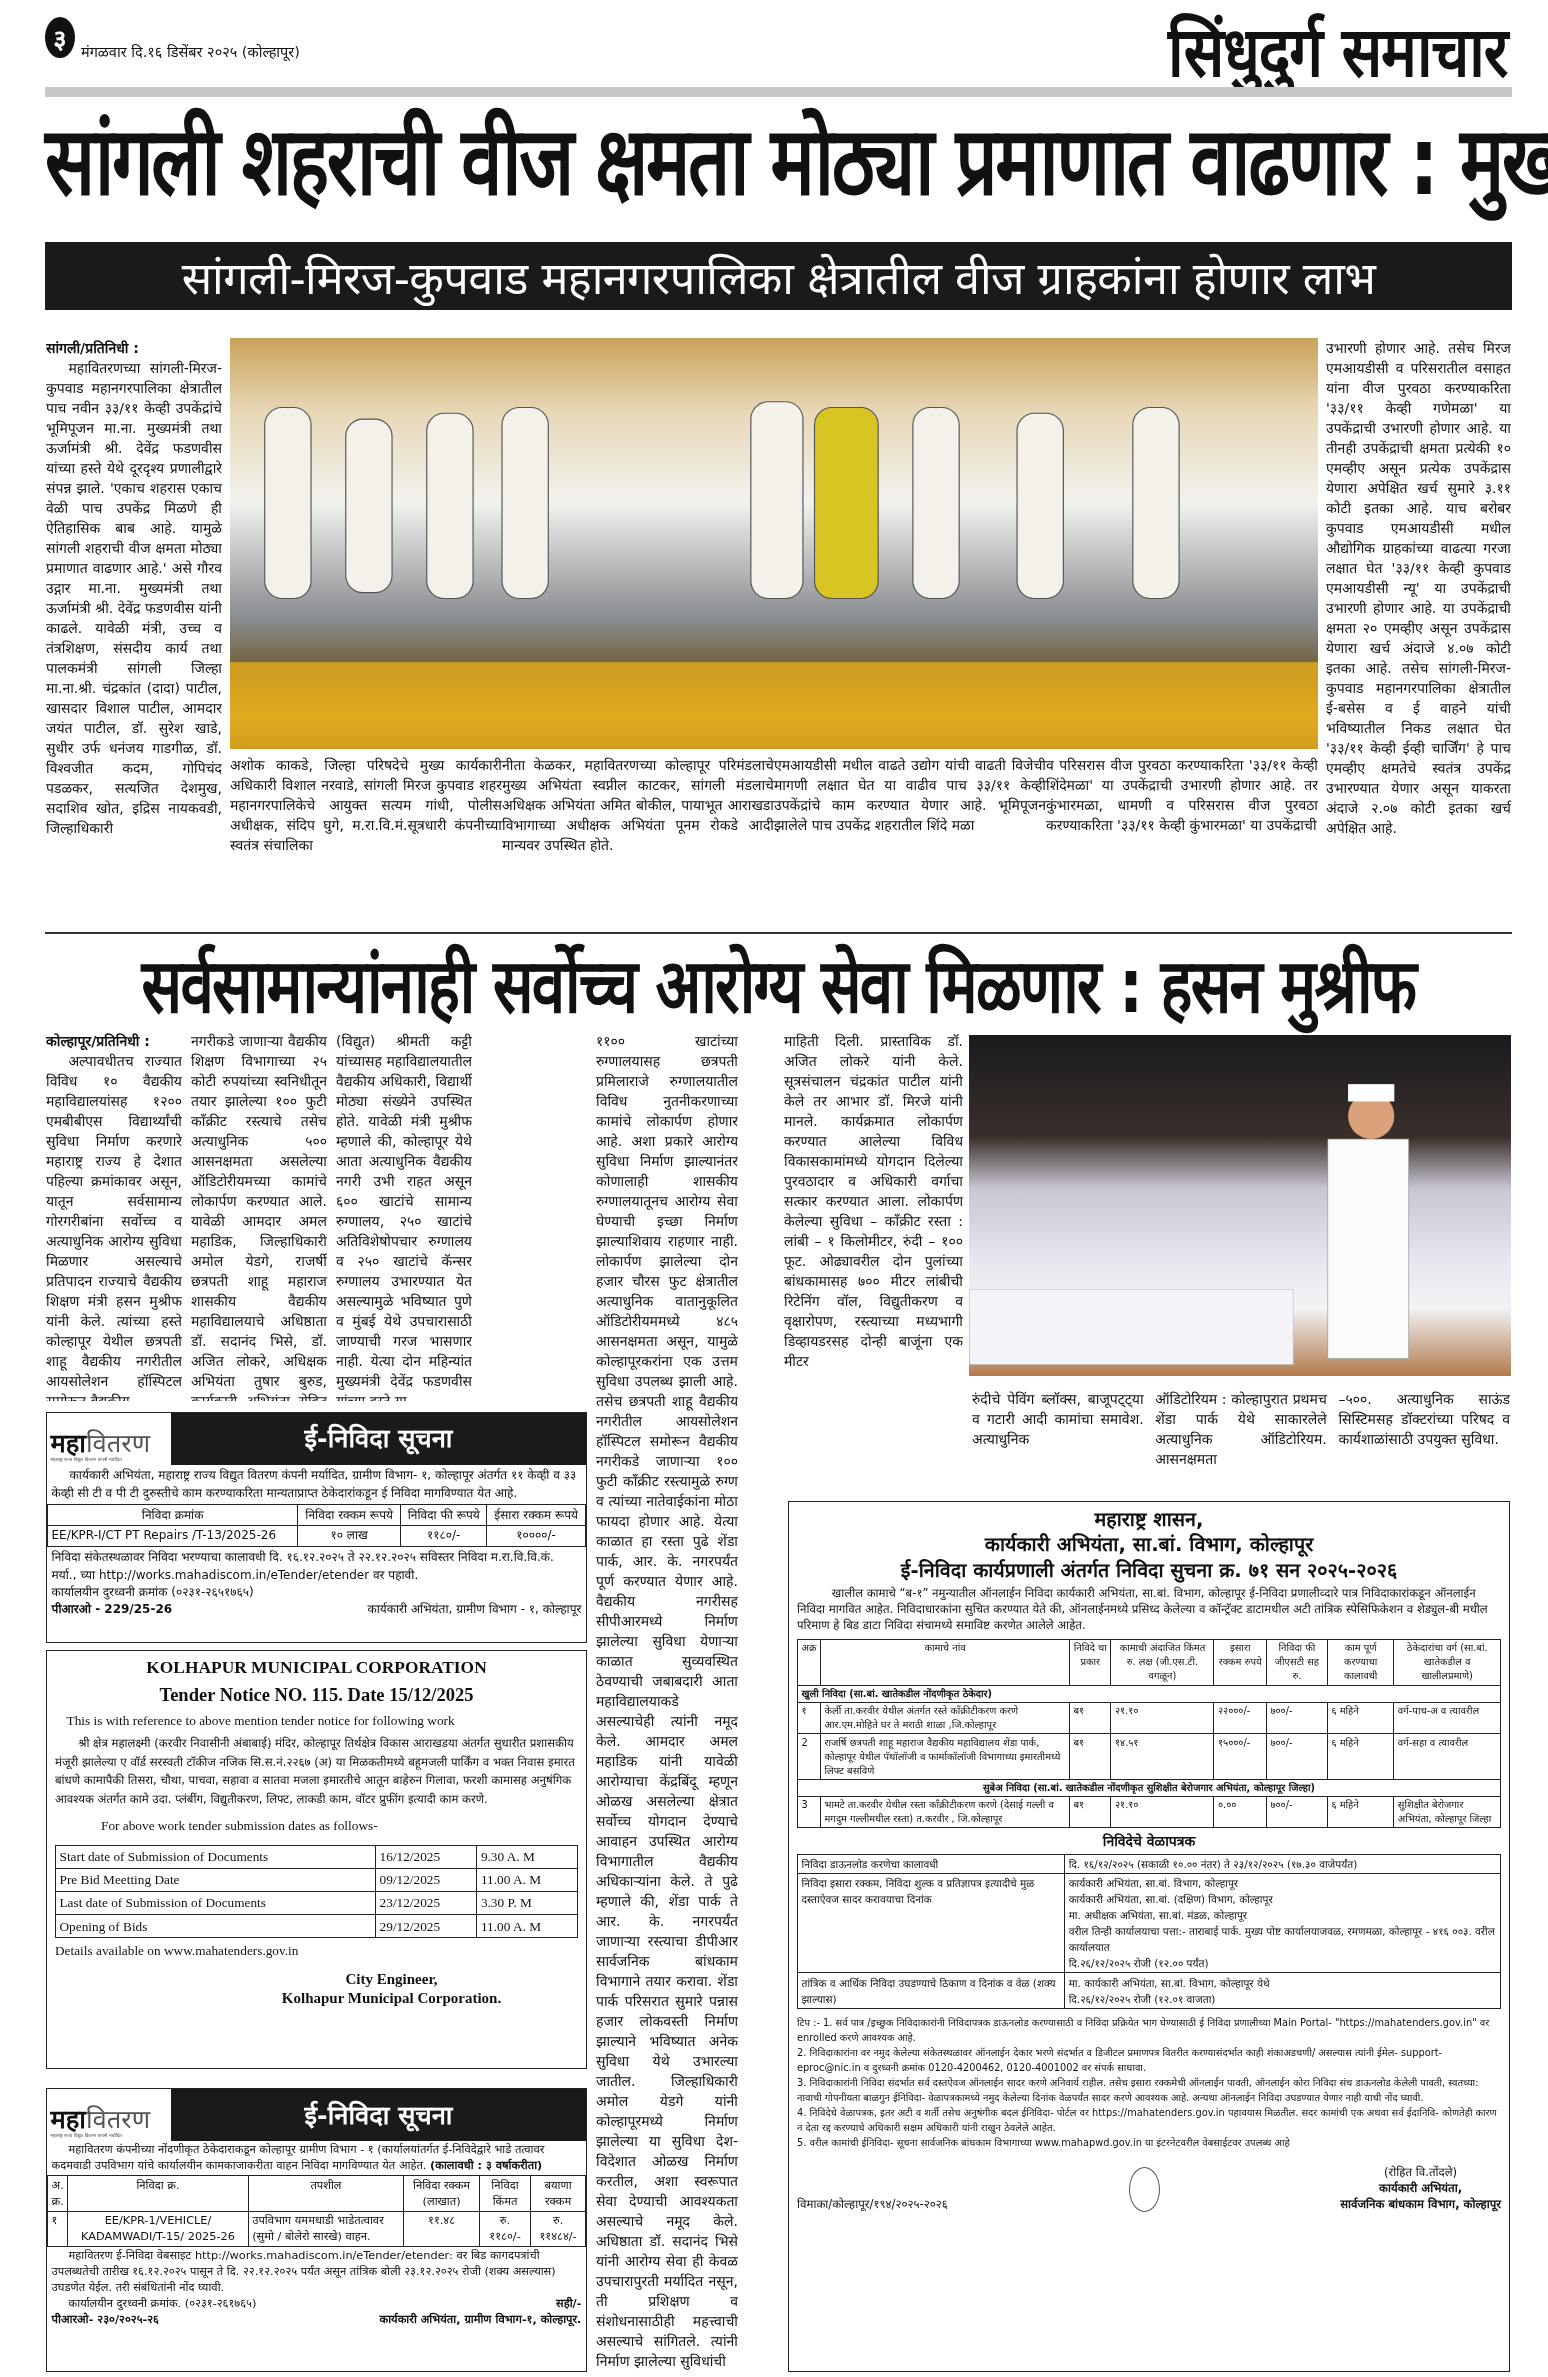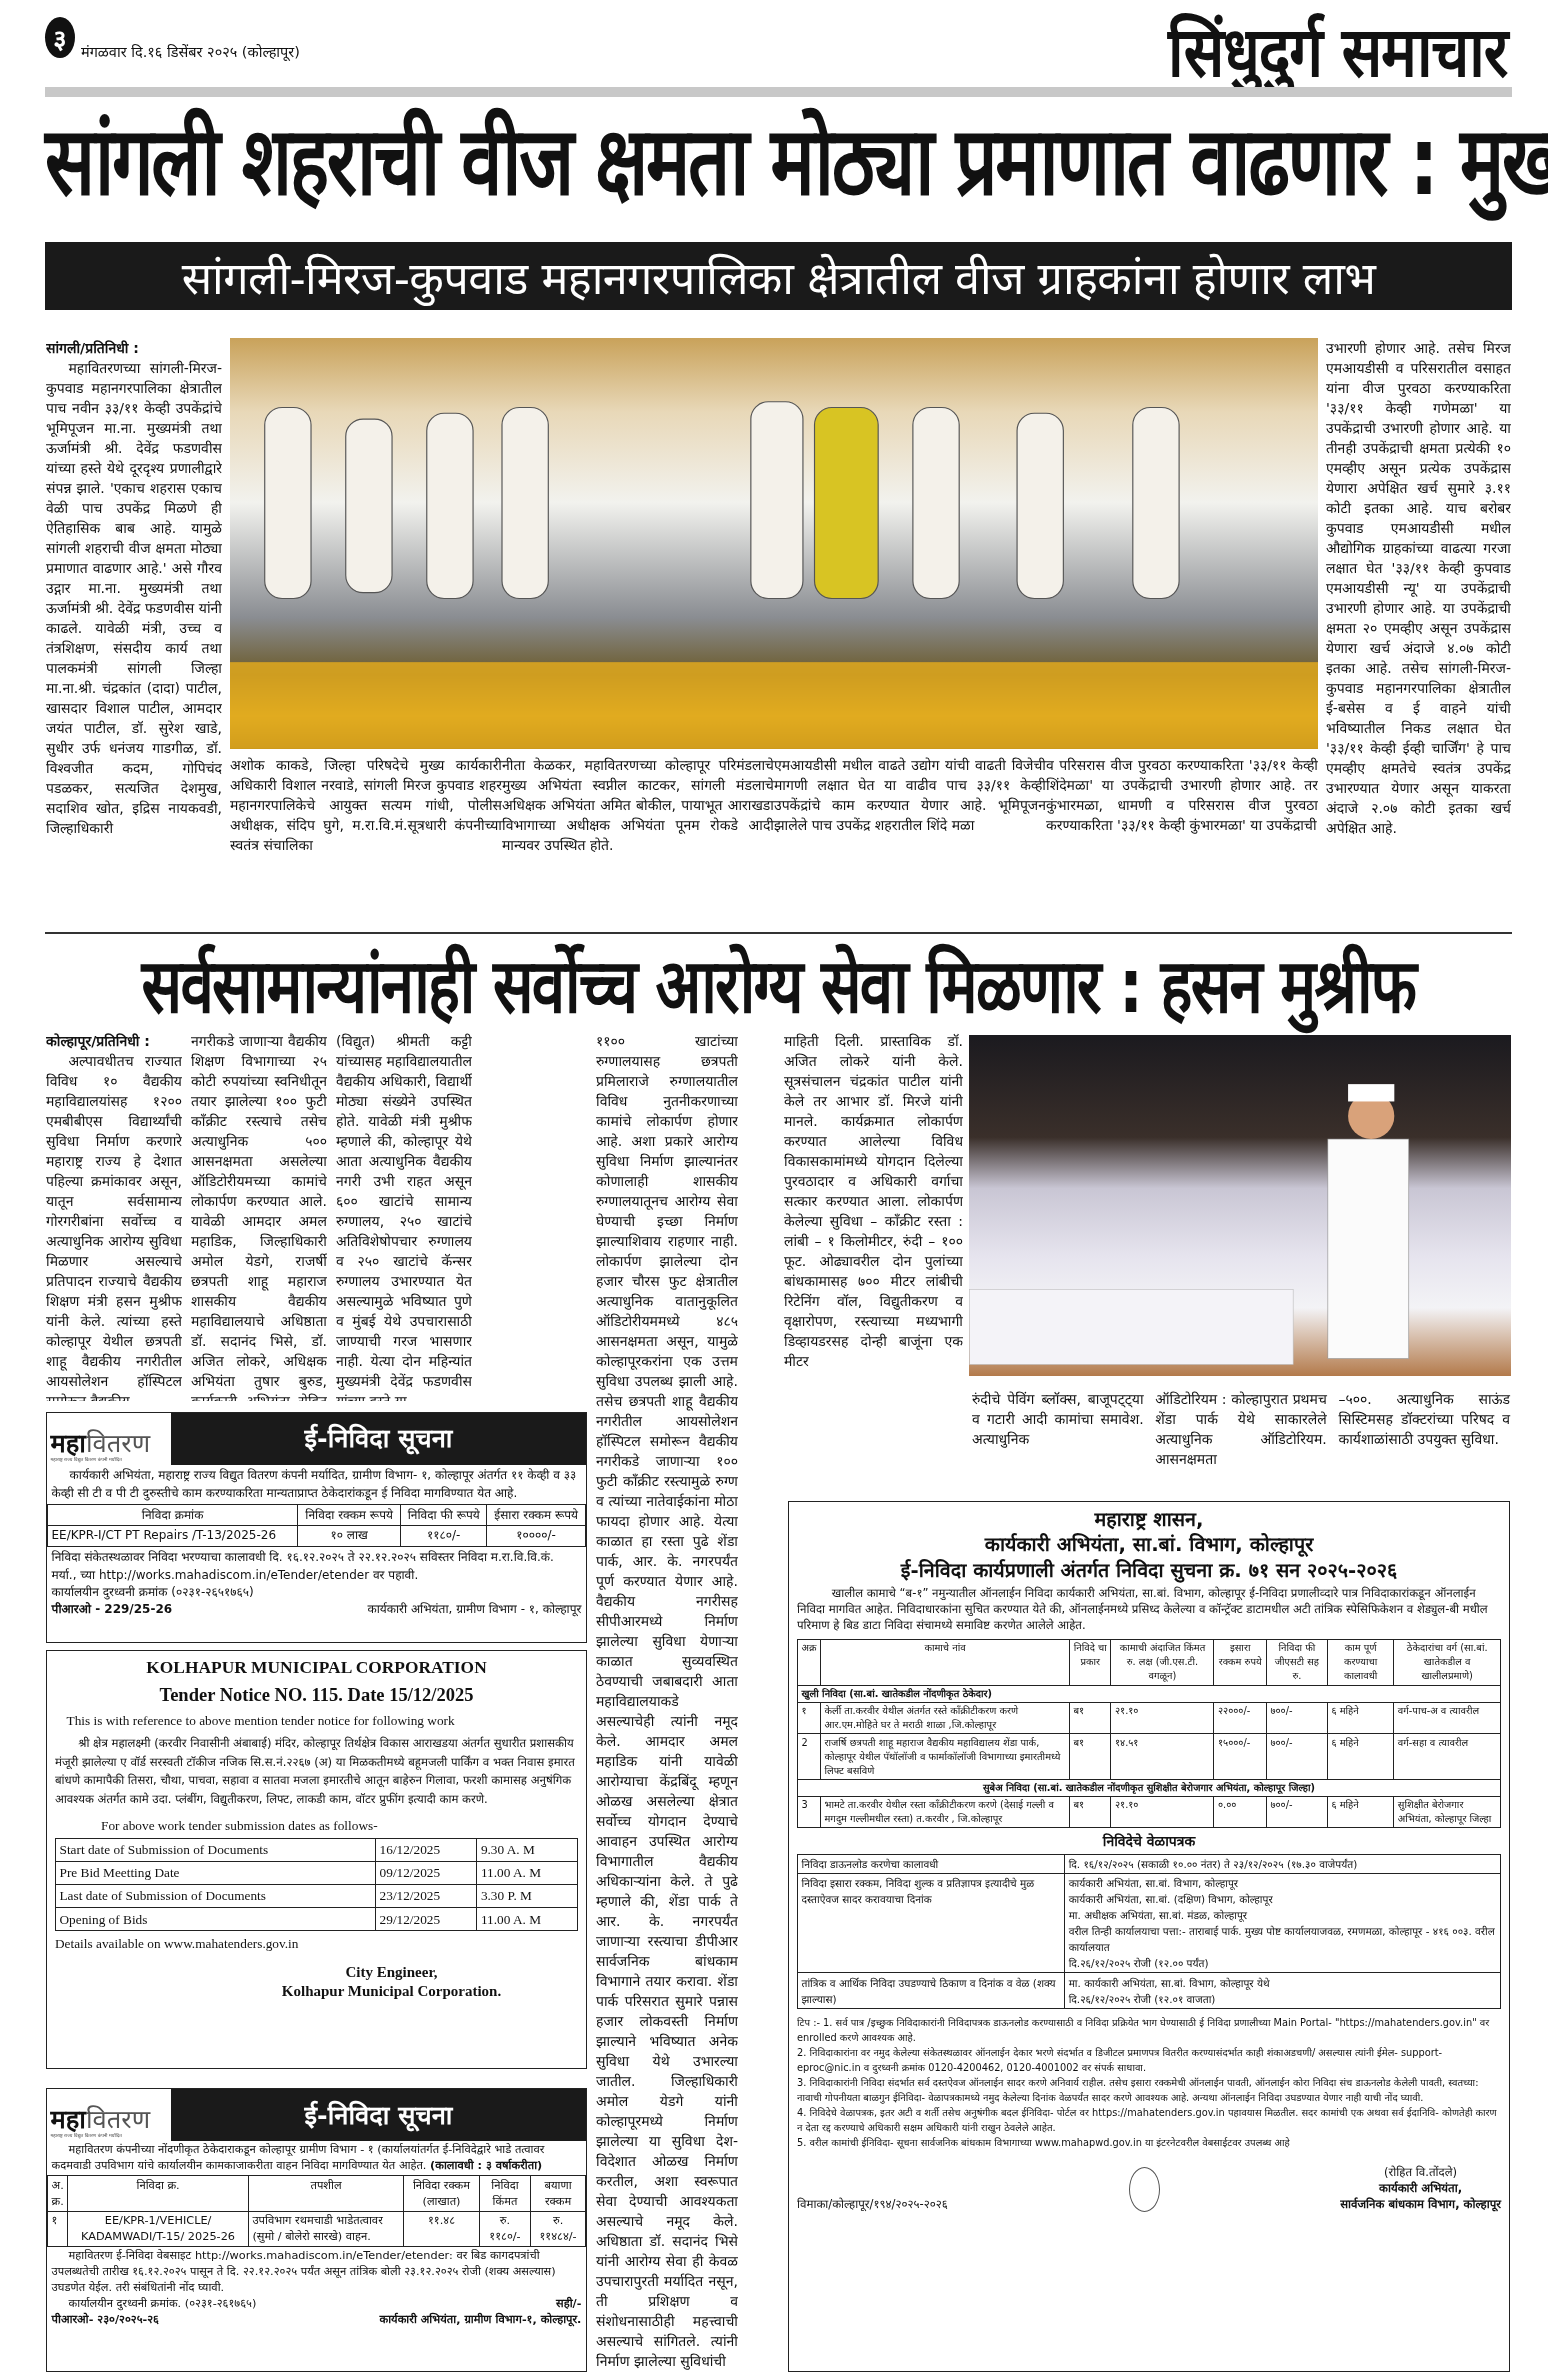--- a/index.html
+++ b/index.html
@@ -143,21 +143,21 @@
     </div>
   </div>
 </div>
 
 <div class="abs box kmc" style="left:46px;top:1650px;width:541px;height:419px;padding:0 8px">
   <div class="t1">KOLHAPUR MUNICIPAL CORPORATION</div>
   <div class="t2">Tender Notice NO. 115. Date 15/12/2025</div>
   <div style="margin-top:5.8px;padding-left:11.6px">This is with reference to above mention tender notice for following work</div>
   <div style="font-family:'DejaVu Sans',sans-serif;font-size:11.6px;line-height:18.5px;text-indent:2em;margin-top:3.5px">श्री क्षेत्र महालक्ष्मी (करवीर निवासीनी अंबाबाई) मंदिर, कोल्हापूर तिर्थक्षेत्र विकास आराखडया अंतर्गत सुधारीत प्रशासकीय मंजूरी झालेल्या ए वॉर्ड सरस्वती टॉकीज नजिक सि.स.नं.२२६७ (अ) या मिळकतीमध्ये बहूमजली पार्किंग व भक्त निवास इमारत बांधणे कामापैकी तिसरा, चौथा, पाचवा, सहावा व सातवा मजला इमारतीचे आतून बाहेरुन गिलावा, फरशी कामासह अनुषंगिक आवश्यक अंतर्गत कामे उदा. प्लंबींग, विद्युतीकरण, लिफ्ट, लाकडी काम, वॉटर प्रुफींग इत्यादी काम करणे.</div>
   <div style="padding-left:46px;margin-top:8px">For above work tender submission dates as follows-</div>
-  <table style="margin-top:2px">
+  <table style="margin-top:9px">
     <tbody>
         <tr>
           <td>Start date of Submission of Documents</td>
           <td>16/12/2025</td>
           <td>9.30 A. M</td>
         </tr>
     <tr>
           <td>Pre Bid Meetting Date</td>
           <td>09/12/2025</td>
           <td>11.00 A. M</td>
@@ -194,21 +194,21 @@
       <th style="width:17.4px">अ. क्र.</th>
       <th>निविदा क्र.</th>
       <th>तपशील</th>
       <th>निविदा रक्कम (लाखात)</th>
       <th>निविदा किंमत</th>
       <th>बयाणा रक्कम</th>
     </tr>
     <tr>
       <td>१</td>
       <td style="text-align:center">EE/KPR-1/VEHICLE/ KADAMWADI/T-15/ 2025-26</td>
-      <td>उपविभाग रथमचाडी भाडेतत्वावर (सुमो / बोलेरो सारखे) वाहन.</td>
+      <td>उपविभाग यममधाडी भाडेतत्वावर (सुमो / बोलेरो सारखे) वाहन.</td>
       <td style="text-align:center">११.४८</td>
       <td style="text-align:center">रु. ११८०/-</td>
       <td style="text-align:center">रु. ११४८४/-</td>
     </tr>
   </tbody>
     </table>
   <div style="padding:1.2px 4.6px">
     <div style="text-indent:1.5em">महावितरण ई-निविदा वेबसाइट http://works.mahadiscom.in/eTender/etender: वर बिड कागदपत्रांची उपलब्धतेची तारीख १६.१२.२०२५ पासून ते दि. २२.१२.२०२५ पर्यंत असून तांत्रिक बोली २३.१२.२०२५ रोजी (शक्य असल्यास) उघडणेत येईल. तरी संबंधितांनी नोंद घ्यावी.</div>
     <div style="display:flex;justify-content:space-between;padding-left:1.5em">
         <span>कार्यालयीन दुरध्वनी क्रमांक. (०२३१-२६१७६५)</span>

